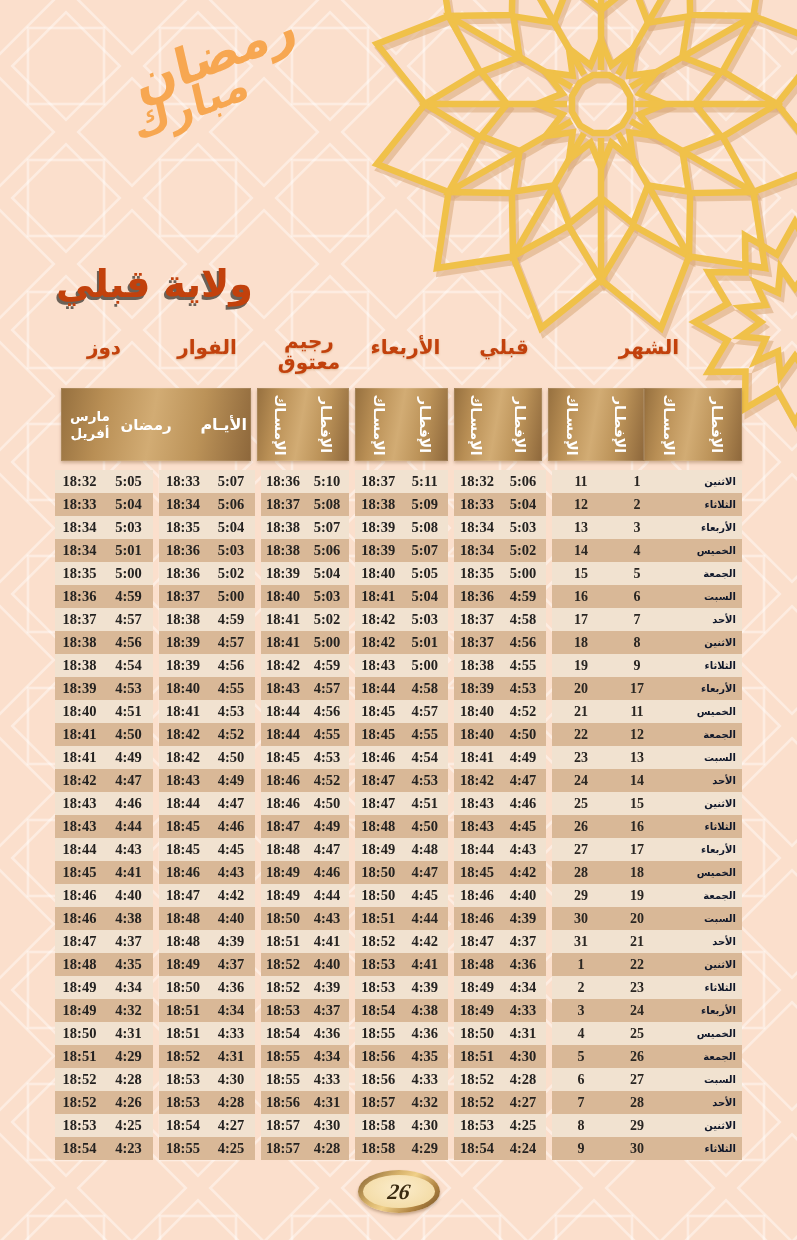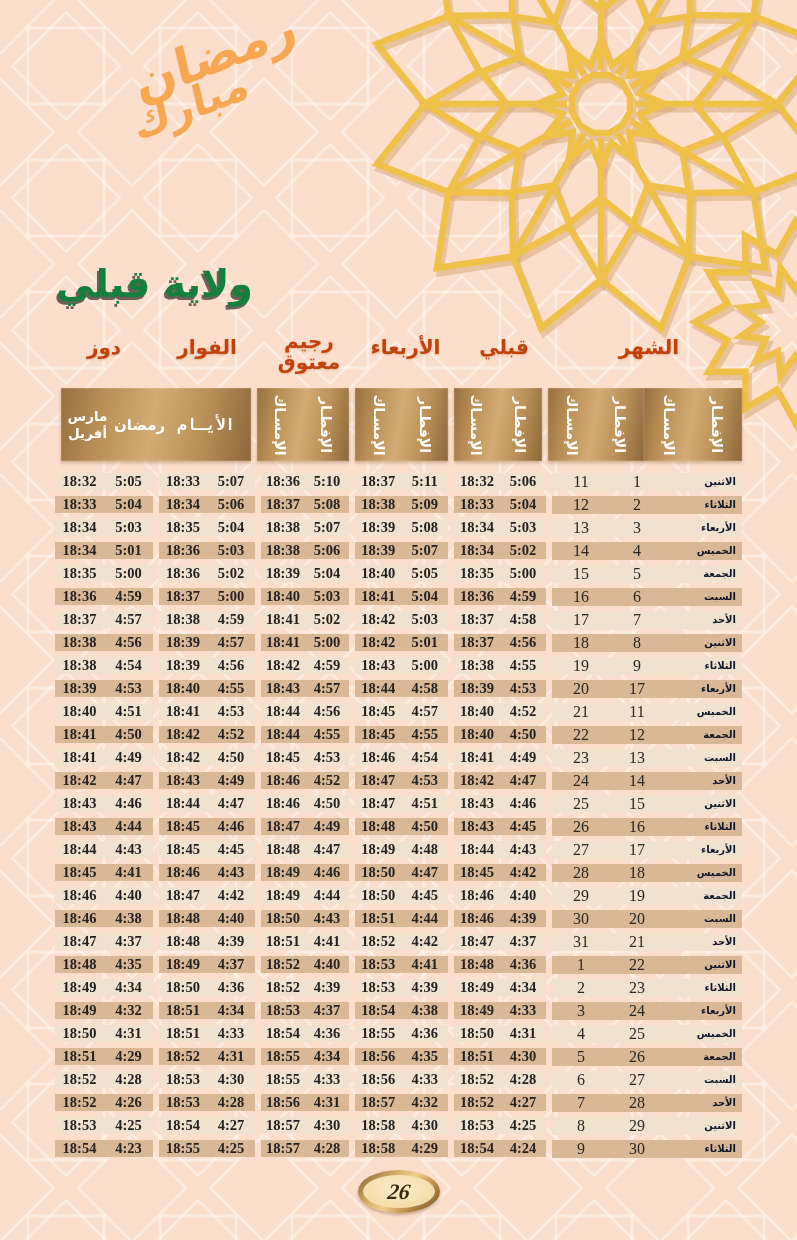--- a/index.html
+++ b/index.html
@@ -12,51 +12,51 @@
   svg.ornament{position:absolute;right:-6px;top:-8px;z-index:1;}
   
   .logo{position:absolute;left:58px;top:24px;width:260px;height:140px;z-index:2;
         color:#f7a751;direction:rtl;pointer-events:none;}
   .logo .l1{position:absolute;right:18px;top:2px;font-size:50px;font-weight:bold;
         transform:rotate(-21deg) skewX(-8deg);letter-spacing:-2px;}
   .logo .l2{position:absolute;right:66px;top:56px;font-size:42px;font-weight:bold;
         transform:rotate(-21deg) skewX(-8deg);letter-spacing:-2px;}
   
   .title{position:absolute;left:56px;top:262px;z-index:3;direction:rtl;
-        font-size:38px;font-weight:bold;color:#15803d;
+        font-size:38px;font-weight:bold;color:#c2410c;
         text-shadow:-2px 3px 0 #6b6157;}
   
   .city-row{position:absolute;left:55px;top:331px;width:687px;height:52px;z-index:3;}
   .city-name{position:absolute;top:6px;text-align:center;color:#c2410c;
         font-size:20px;font-weight:bold;line-height:21px;
         text-shadow:0 1px 2px rgba(187,130,74,.45);}
   .gold-row{position:absolute;left:55px;top:388px;width:687px;height:73px;z-index:3;display:flex;}
   .gold{background:linear-gradient(100deg,#96703f 0%,#b98f55 22%,#d2ac74 48%,#bb9258 72%,#8d673b 100%);
         box-shadow:0 2px 3px rgba(120,80,40,.35), inset 0 0 0 1px rgba(255,255,255,.12);
         display:flex;align-items:center;justify-content:center;}
   .gold .half{flex:1;display:flex;align-items:center;justify-content:center;height:100%;}
   .vlabel{transform:rotate(90deg);white-space:nowrap;color:#fff;
         font-size:14px;font-weight:bold;direction:rtl;}
   .month-head{display:flex;align-items:center;direction:ltr;color:#fff;font-weight:bold;}
   .mh-month{width:58px;text-align:center;font-size:13.5px;line-height:17px;direction:rtl;}
   .mh-ram{width:54px;text-align:center;font-size:15px;direction:rtl;}
   .mh-days{flex:1;text-align:right;direction:rtl;padding-left:12px;font-size:16px;
         box-sizing:border-box;padding-right:0;}
   
   .tbody{position:absolute;left:55px;top:470px;width:687px;z-index:3;}
-  .t-row{display:flex;height:23px;direction:ltr;align-items:center;}
+  .t-row{display:flex;height:23px;direction:ltr;}
   .cell{display:flex;align-items:center;}
   .cell + .cell{margin-left:6px;}
   .odd  .cell{background:#f1e2d0;}
   .even .cell{background:#d9b897;}
   .b-douz{width:98px}.b-fouar{width:96px}.b-rjim{width:88px}
   .b-matrouha{width:93px}.b-kebili{width:92px}.month-cell{width:190px}
   .half{width:50%;text-align:center;}
   .time{font-family:"Liberation Serif",serif;font-size:14.5px;font-weight:600;color:#242220;}
-  .num{font-family:"Liberation Serif",serif;font-size:16px;font-weight:normal;color:#2a2622;text-align:center;}
+  .num{font-family:"Liberation Serif",serif;font-size:14px;font-weight:bold;color:#2a2622;text-align:center;}
   .d-date{width:58px}.d-ram{width:54px}
   .d-day{flex:1;direction:rtl;text-align:right;padding-right:6px;box-sizing:border-box;
         font-size:10px;font-weight:bold;color:#0f172a;}
   
   .oval{position:absolute;left:358px;top:1170px;width:82px;height:43px;z-index:3;
         border-radius:50%;padding:5px;box-sizing:border-box;
         background:linear-gradient(135deg,#7d5a2c 0%,#d8b36b 35%,#f0d089 50%,#b08341 75%,#6f4f26 100%);
         box-shadow:0 2px 3px rgba(120,80,40,.4);}
   .oval-inner{width:100%;height:100%;border-radius:50%;
         background:radial-gradient(ellipse at 50% 40%,#fbeccb 0%,#f4dda9 70%,#eccf93 100%);
@@ -183,21 +183,21 @@
         <div class="half">
           <span class="vlabel">الإفطـار</span>
         </div>
         <div class="half">
           <span class="vlabel">الإمسـاك</span>
         </div>
       </div>
       <div class="gold cell month-cell month-head">
         <div class="mh-month"><span>مارس</span><br><span>أفريل</span></div>
         <div class="mh-ram">رمضان</div>
-        <div class="mh-days" style="padding-right: 16px; font-family: Liberation Mono, monospace;">الأيـام</div>
+        <div class="mh-days" style="padding-right: 4px;">الأيـام</div>
       </div>
     </div>
 
   <div class="tbody" id="tbody">
       <div class="t-row odd">
         <div class="cell b-douz">
           <span class="half time">18:32</span>
           <span class="half time">5:05</span>
         </div>
         <div class="cell b-fouar">

